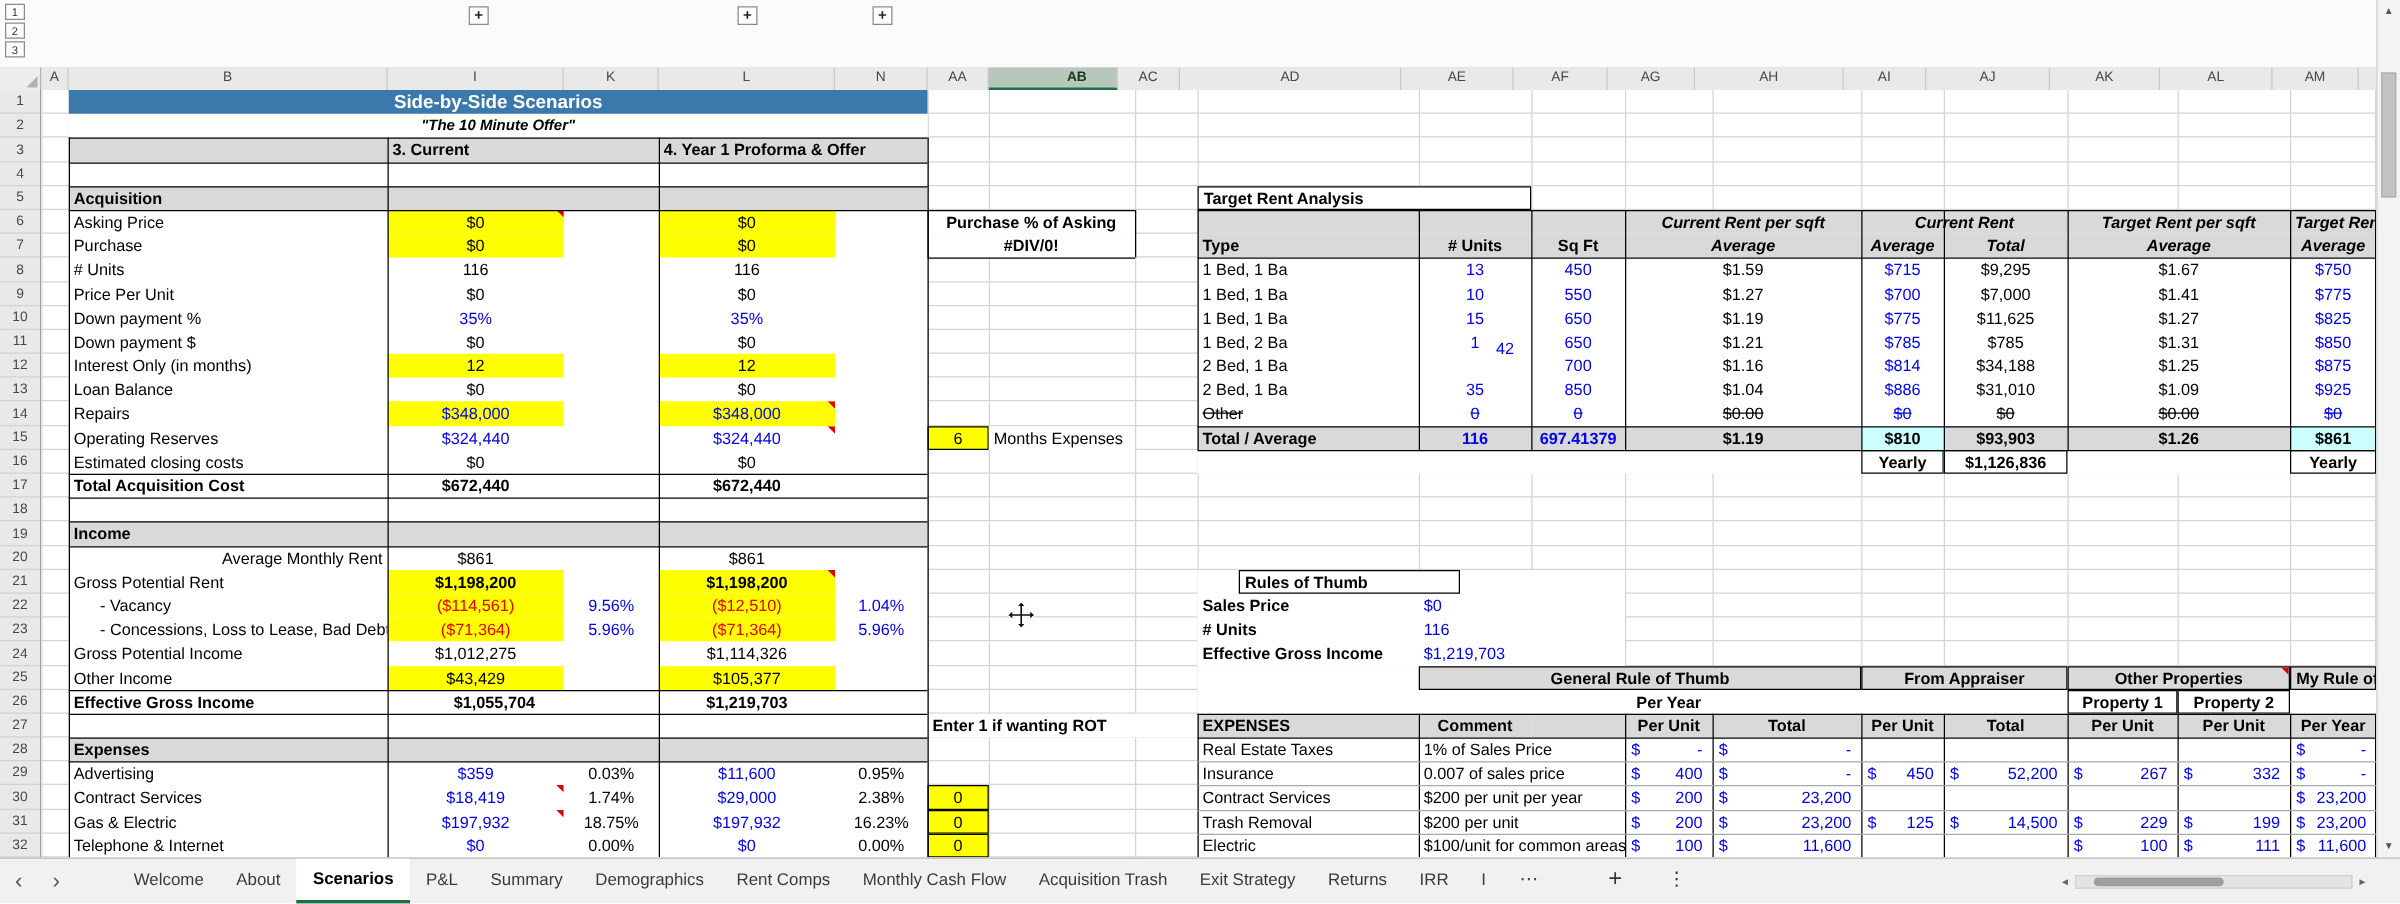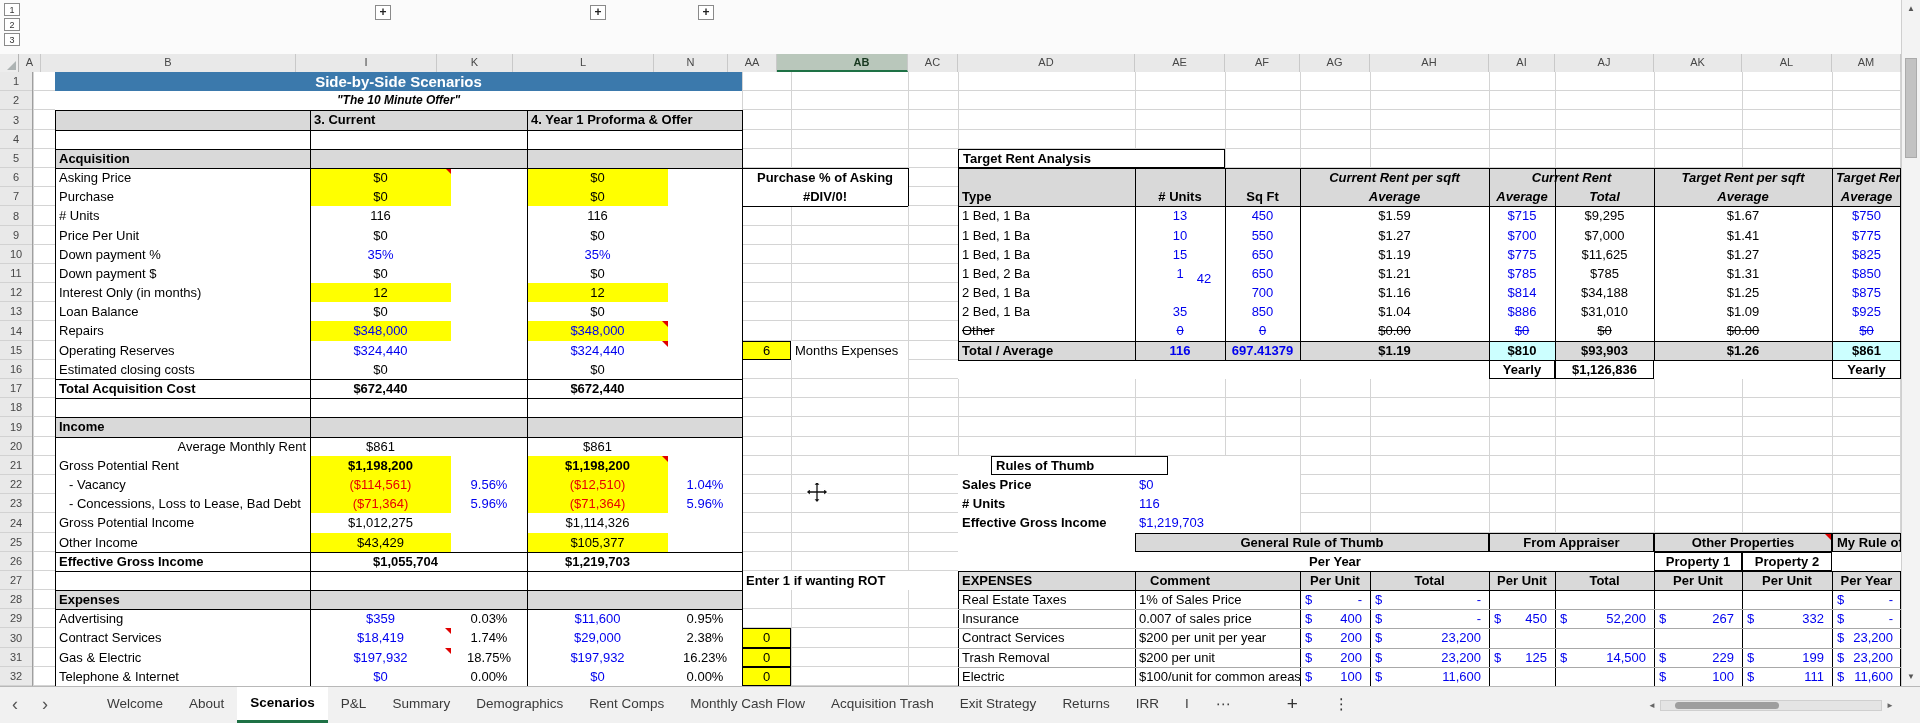--- a/index.html
+++ b/index.html
@@ -32,21 +32,21 @@
   .i{font-style:italic;}
   .f12{font-size:12px;}
   .blue{color:#0000EE;}
   .red{color:#E80000;}
   .yellow{background:#FFFF00;}
   .cyan{background:#CCFFFF;}
   .gray{background:#D9D9D9;}
   .wbg{background:#FFFFFF;}
   .box{border:1px solid #000;}
   .strike{text-decoration:line-through;}
-  .ind{padding-left:14px;}
+  .ind{padding-left:25px;}
   .title{background:#3B79AC;color:#fff;font-weight:700;font-size:15px;text-align:center;padding:0;}
   .acct{display:flex;justify-content:space-between;padding:0 8px 0 5px;}
   .tri::after{content:"";position:absolute;top:0;right:0;width:0;height:0;border-top:6px solid #E00000;border-left:6px solid transparent;}
   .bl{position:absolute;background:#000;}
   .bl.lt{background:#A8A8A8;}
   .move-cursor{position:absolute;z-index:50;}
   
   .vscroll{position:absolute;left:1901px;top:0;width:19px;height:686px;background:#F3F3F3;border-left:1px solid #CFCFCF;box-sizing:border-box;}
   .vs-arrow{position:absolute;left:0;width:18px;height:16px;font-size:8px;line-height:16px;text-align:center;color:#555;}
   .vs-arrow.top{top:1px;}
@@ -85,21 +85,21 @@
       <div class="corner-tri"></div>
     </div>
     <div class="col-letters" id="col-letters">
         <div class="col-h" style="width: 22px;">A</div>
         <div class="col-h" style="width: 255px;">B</div>
         <div class="col-h" style="width: 141px;">I</div>
         <div class="col-h" style="width: 76px;">K</div>
         <div class="col-h" style="width: 141px;">L</div>
         <div class="col-h" style="width: 74px;">N</div>
         <div class="col-h" style="width: 49px;">AA</div>
-        <div class="col-h sel" style="width: 131px; padding-left: 39px;">AB</div>
+        <div class="col-h sel" style="width: 103px; padding-left: 39px;">AB</div>
         <div class="col-h" style="width: 50px;">AC</div>
         <div class="col-h" style="width: 177px;">AD</div>
         <div class="col-h" style="width: 90px;">AE</div>
         <div class="col-h" style="width: 75px;">AF</div>
         <div class="col-h" style="width: 70px;">AG</div>
         <div class="col-h" style="width: 119px;">AH</div>
         <div class="col-h" style="width: 66px;">AI</div>
         <div class="col-h" style="width: 99px;">AJ</div>
         <div class="col-h" style="width: 88px;">AK</div>
         <div class="col-h" style="width: 90px;">AL</div>
@@ -266,21 +266,21 @@
         <div class="cell c blue" style="left: 418px; top: 422px; width: 76px; height: 19px; line-height: 19px;">5.96%</div>
         <div class="cell c red yellow" style="left: 494px; top: 422px; width: 141px; height: 19px; line-height: 19px;">($71,364)</div>
         <div class="cell c blue" style="left: 635px; top: 422px; width: 74px; height: 19px; line-height: 19px;">5.96%</div>
         <div class="cell" style="left: 22px; top: 441px; width: 255px; height: 20px; line-height: 20px;">Gross Potential Income</div>
         <div class="cell c" style="left: 277px; top: 441px; width: 141px; height: 20px; line-height: 20px;">$1,012,275</div>
         <div class="cell c" style="left: 494px; top: 441px; width: 141px; height: 20px; line-height: 20px;">$1,114,326</div>
         <div class="cell" style="left: 22px; top: 461px; width: 255px; height: 19px; line-height: 19px;">Other Income</div>
         <div class="cell c yellow" style="left: 277px; top: 461px; width: 141px; height: 19px; line-height: 19px;">$43,429</div>
         <div class="cell c yellow" style="left: 494px; top: 461px; width: 141px; height: 19px; line-height: 19px;">$105,377</div>
         <div class="cell b" style="left: 22px; top: 480px; width: 255px; height: 19px; line-height: 19px;">Effective Gross Income</div>
-        <div class="cell c b" style="left: 280px; top: 480px; width: 141px; height: 19px; line-height: 19px; padding-left: 44px;">$1,055,704</div>
+        <div class="cell c b" style="left: 270px; top: 480px; width: 141px; height: 19px; line-height: 19px; padding-left: 44px;">$1,055,704</div>
         <div class="cell c b" style="left: 494px; top: 480px; width: 141px; height: 19px; line-height: 19px;">$1,219,703</div>
         <div class="cell b wbg" style="left: 709px; top: 499px; width: 216px; height: 19px; line-height: 19px;">Enter 1 if wanting ROT</div>
         <div class="cell b gray" style="left: 22px; top: 518px; width: 687px; height: 19px; line-height: 19px;">Expenses</div>
         <div class="cell" style="left: 22px; top: 537px; width: 255px; height: 19px; line-height: 19px;">Advertising</div>
         <div class="cell c blue" style="left: 277px; top: 537px; width: 141px; height: 19px; line-height: 19px;">$359</div>
         <div class="cell c" style="left: 418px; top: 537px; width: 76px; height: 19px; line-height: 19px;">0.03%</div>
         <div class="cell c blue" style="left: 494px; top: 537px; width: 141px; height: 19px; line-height: 19px;">$11,600</div>
         <div class="cell c" style="left: 635px; top: 537px; width: 74px; height: 19px; line-height: 19px;">0.95%</div>
         <div class="cell" style="left: 22px; top: 556px; width: 255px; height: 20px; line-height: 20px;">Contract Services</div>
         <div class="cell c blue tri" style="left: 277px; top: 556px; width: 141px; height: 20px; line-height: 20px;">$18,419</div>

